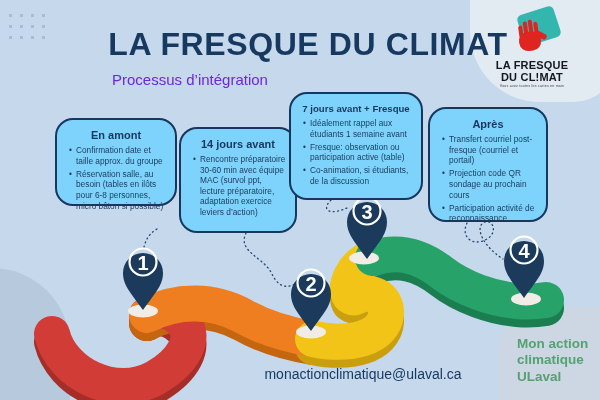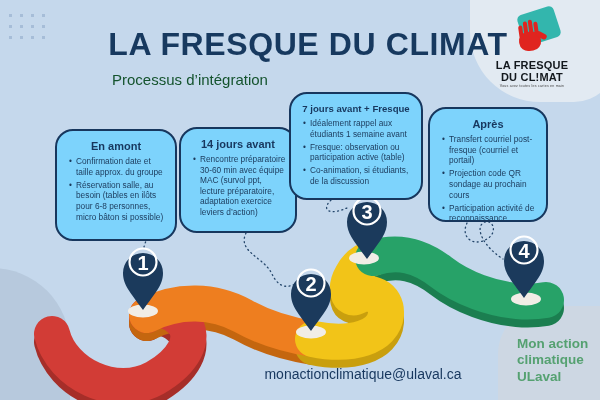--- a/index.html
+++ b/index.html
@@ -20,34 +20,34 @@
   .dots-topleft{left:5px; top:10px; width:42px; height:33px;
     background-image:radial-gradient(#a6bdd8 1.5px, transparent 1.6px);
     background-size:11px 11px;}
   .dots-footer{left:316px; top:353px; width:46px; height:15px;
     background-image:radial-gradient(#b6c9de 1.2px, transparent 1.3px);
     background-size:9px 8px;}
   
   .title{position:absolute; left:16px; right:0; top:26px; margin:0; text-align:center;
     font-size:32px; font-weight:bold; letter-spacing:0.6px; color:#17395f; z-index:2;}
   .subtitle{position:absolute; left:98px; top:71px; width:184px; margin:0; text-align:center;
-    font-size:15px; font-weight:normal; color:#14532d; z-index:2;}
+    font-size:15px; font-weight:normal; color:#6d28d9; z-index:2;}
   
   .logo{position:absolute; left:476px; top:8px; width:112px; text-align:center; z-index:2;}
   .logo-art{position:relative; height:52px;}
   .logo-card{position:absolute; left:44px; top:2px; width:38px; height:32px;
     background:#33b6ad; border-radius:5px; transform:rotate(-18deg);}
   .logo-hand{position:absolute; left:38px; top:8px; width:36px; height:42px;}
   .logo-name span{display:block; font-size:11px; font-weight:bold; color:#13181d;
     line-height:1.05; letter-spacing:0.2px;}
   .logo-tagline{font-size:3.6px; color:#444; margin-top:1px; letter-spacing:0.2px;}
   
   .callout{position:absolute; box-sizing:border-box; background:#7dd3fc;
     border:2px solid #17375e; border-radius:18px; padding:8px 8px 6px; z-index:3;}
-  .box1{left:55px; top:129px; width:122px; height:112px;}
+  .box1{left:55px; top:118px; width:122px; height:88px;}
   .box2{left:179px; top:127px; width:118px; height:106px;}
   .box3{left:289px; top:92px;  width:134px; height:108px;}
   .box4{left:428px; top:107px; width:120px; height:115px;}
   .callout-title{text-align:center; font-size:11px; font-weight:bold; color:#17375e;
     margin:1px 0 4px; white-space:nowrap;}
   .t-small{font-size:9.6px;}
   .callout-list{margin:3px 0 0; padding:0 0 0 11px; list-style:none;}
   .callout-list li{position:relative; font-size:8.3px; line-height:1.28;
     color:#1b3a5c; margin-bottom:2.5px;}
   .callout-list li::before{content:"•"; position:absolute; left:-7px; top:0;}

